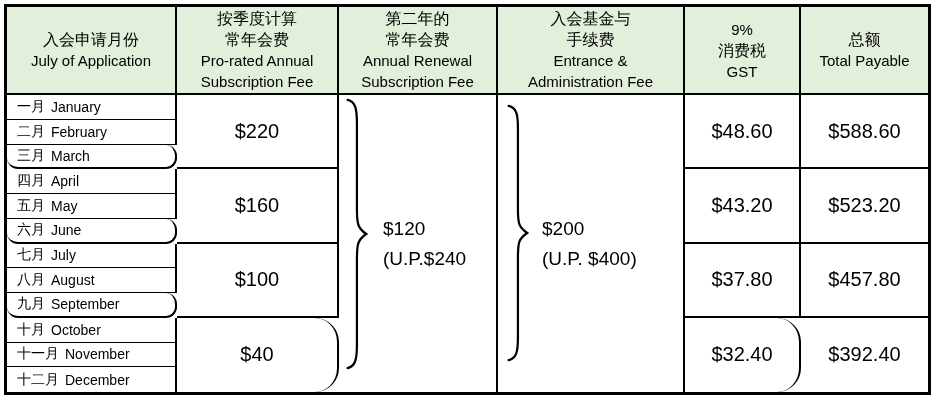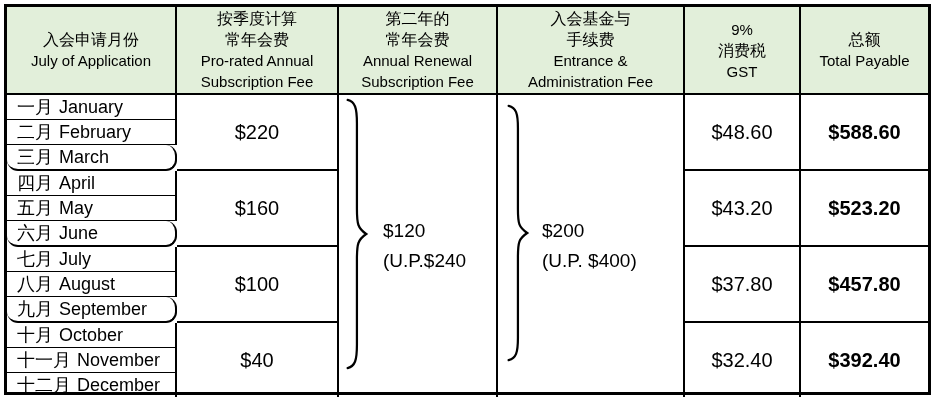--- a/index.html
+++ b/index.html
@@ -14,32 +14,32 @@
   .h{
     background:#e2efda;border-right:2px solid #000;border-bottom:2px solid #000;
     display:flex;flex-direction:column;justify-content:center;align-items:center;
     text-align:center;line-height:21px;
   }
   .h .zh{font-size:16px;}
   .h .en{font-size:15px;}
   .noright{border-right:none !important;}
   .month{
     grid-column:1;border-right:2px solid #000;border-bottom:1px solid #000;
-    display:flex;align-items:center;padding-left:10px;font-size:18px;
+    display:flex;align-items:center;padding-left:10px;font-size:14px;
     gap:6px;box-sizing:border-box;
   }
   .month.qend{border-bottom:2px solid #000;border-radius:11px;}
   .month.lastrow{border-bottom:none;}
   .qcell{
     display:flex;align-items:center;justify-content:center;
     border-right:2px solid #000;border-bottom:2px solid #000;
     font-size:20px;box-sizing:border-box;text-align:right;
   }
-  .qcell.lastq{border-bottom:none;}
-  .qcell.total{font-weight:bold;border-right:none;}
+  .qcell.lastq{border-bottom:none;border-radius:24px;}
+  .qcell.total{font-weight:normal;border-right:none;}
   .spancell{
     grid-row:2/14;position:relative;border-right:2px solid #000;box-sizing:border-box;
   }
   .brace{position:absolute;}
   .feetext{
     position:absolute;left:44px;top:50%;transform:translateY(-50%);
     font-size:19px;line-height:30px;white-space:nowrap;
   }
 </style>
 </head>

